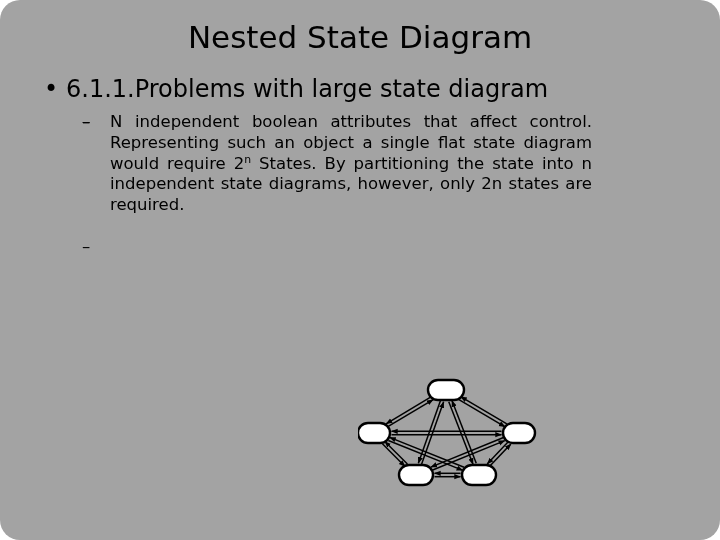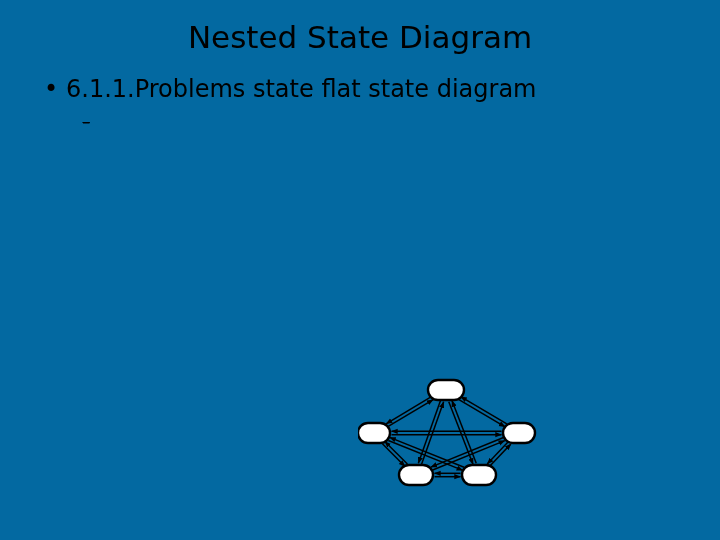--- a/index.html
+++ b/index.html
@@ -12,21 +12,22 @@
     height: 540px;
     position: relative;
     overflow: hidden;
     font-family: "DejaVu Sans", sans-serif;
     color: #000000;
   }
 
   .slide {
     position: absolute;
     inset: 0;
-    background: #0369a1;
+    background: #a3a3a3;
+    border-radius: 20px;
   }
 
   
   .slide-title {
     position: absolute;
     top: 18px;
     left: 0;
     width: 720px;
     text-align: center;
     font-size: 31px;
@@ -105,32 +106,33 @@
 <body>
 
 <div class="slide">
 
   <div class="slide-title">Nested State Diagram</div>
 
   <div class="body-block">
 
     <div class="l1">
       <span class="dot">•</span>
-      <span>6.1.1.Problems state flat state diagram</span>
+      <span>6.1.1.Problems with large state diagram</span>
     </div>
 
     <div id="sub-bullets">
         <div class="l2 just">
           <span class="dash">–</span>
         </div>
         <div class="l2">
           <span class="dash">–</span>
         </div>
         <div class="l2 just">
           <span class="dash">–</span>
+          <span class="txt">N independent boolean attributes that  affect control. Representing such an object  a single flat state diagram would require 2<sup>n</sup>  States. By partitioning the state into n independent state diagrams, however, only 2n states are required.</span>
         </div>
         <div class="l2 just">
           <span class="dash">–</span>
         </div>
       </div>
 
   </div>
 
   <div class="k5-figure">
     <svg id="k5-svg" width="186" height="122" viewBox="0 0 186 122" xmlns="http://www.w3.org/2000/svg">

